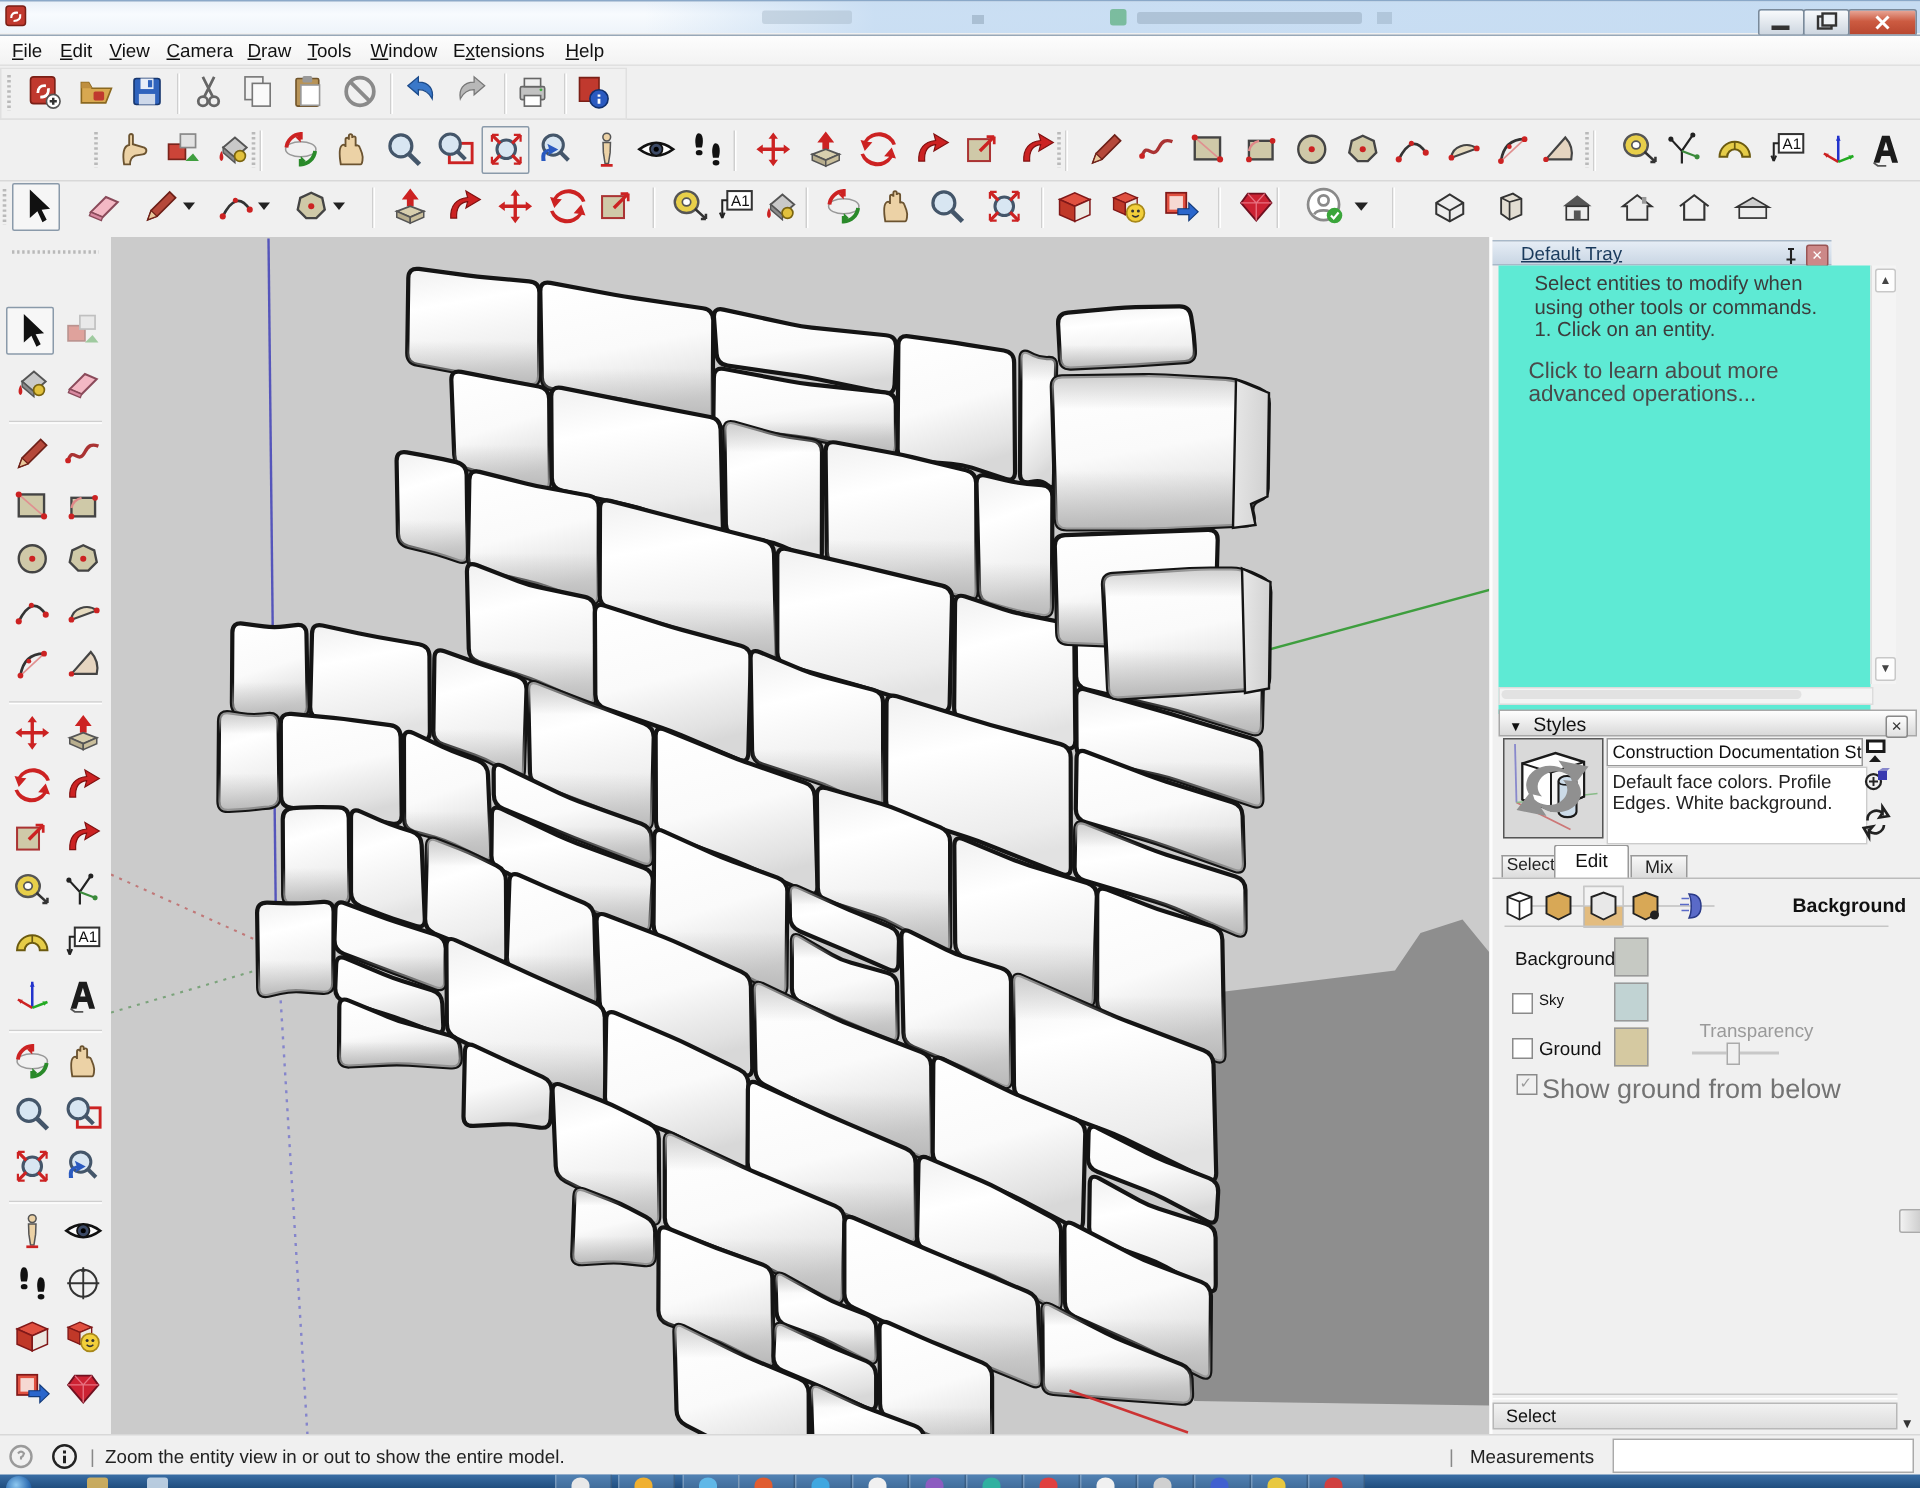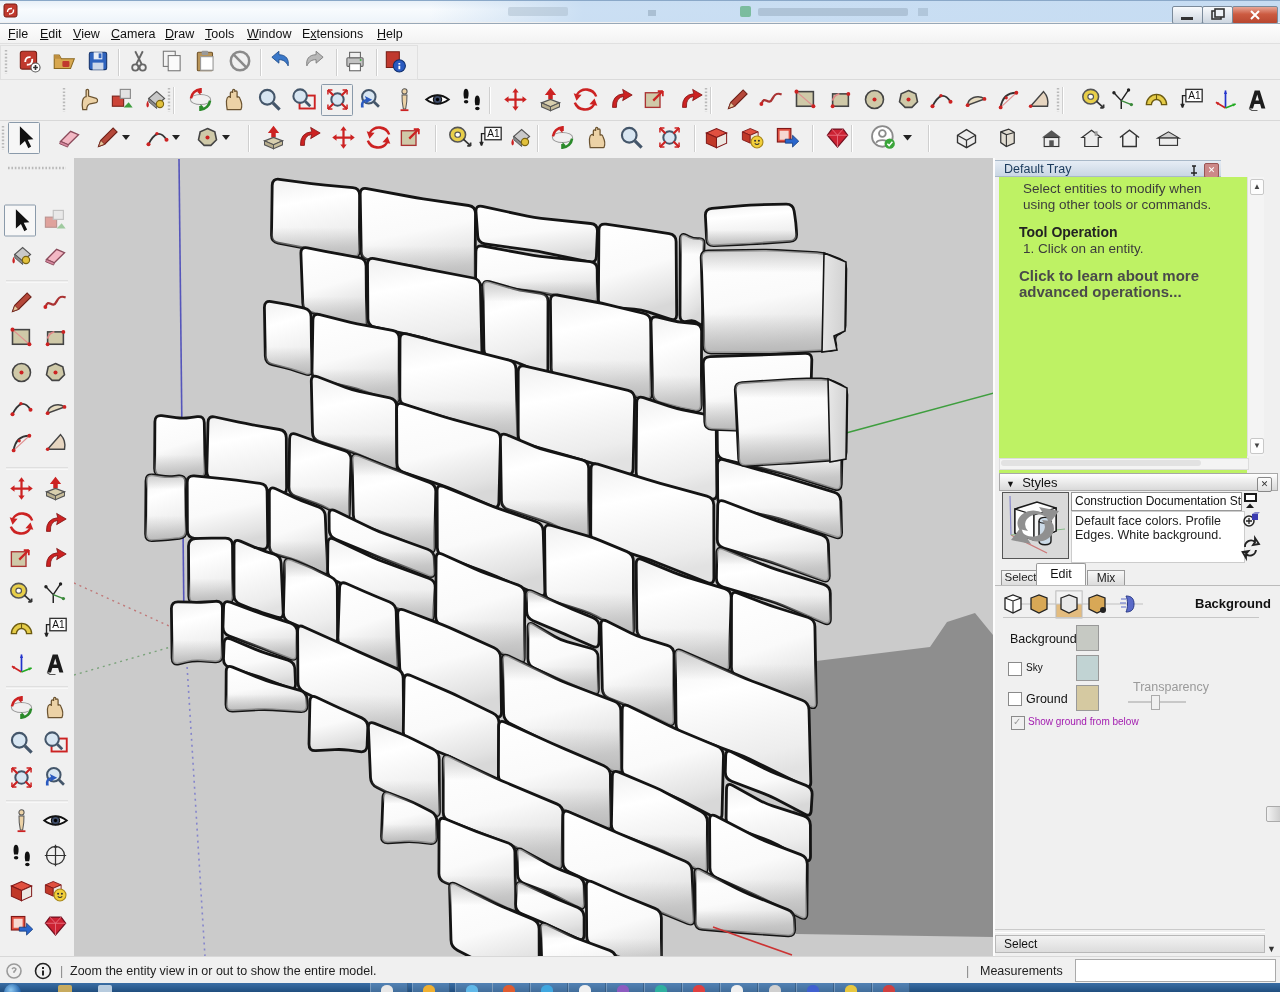--- a/index.html
+++ b/index.html
@@ -5,22 +5,22 @@
 #titlebar { position:absolute; left:0; top:0; width:1280px; height:21px; background:linear-gradient(180deg,#e8f0f8 0%,#f8fbfe 40%,#eef4fa 100%); border-top:1px solid #8aa8c8; }
 #titleblue { position:absolute; left:430px; top:0; width:850px; height:21px; background:linear-gradient(90deg, rgba(200,222,244,0) 0%, rgba(198,220,242,0.9) 18%, #c6dcf2 100%); }
 #titletext { position:absolute; left:22px; top:4px; font-size:12.5px; color:#111; }
 #menubar { position:absolute; left:0; top:22px; width:1280px; height:20px; background:linear-gradient(#fdfdfd,#f2f2f2); border-top:1px solid #98a8b8; font-size:12.5px; color:#111; }
 #menubar span.m { position:absolute; top:3px; }
 u.ul { text-decoration:underline; }
 #toolbarbg { position:absolute; left:0; top:42px; width:1280px; height:115px; background:#f0f0f0; border-top:1px solid #e0e0e0; }
 #viewport { position:absolute; left:74px; top:157px; width:919px; height:798px; background:#cbcbcb; overflow:hidden; }
 #lefttbbg { position:absolute; left:0; top:157px; width:74px; height:798px; background:#f0f0f0; border-right:1px solid #d0d0d0; }
 #tray { position:absolute; left:993px; top:157px; width:287px; height:798px; background:#f0f0f0; border-left:2px solid #fdfdfd; font-size:13px; }
-.trayhdr { position:absolute; left:0; top:2px; width:226px; height:17px; background:linear-gradient(#e6edf5,#c9d6e4); border:1px solid #a8b8c8; border-left:none; border-right:none; color:#1a3a5c; font-size:12.5px; padding-left:9px; line-height:16px; box-sizing:border-box; }
-#instr { position:absolute; left:4px; top:19px; width:248px; height:299px; background:#bef264; font-size:13.5px; line-height:15.5px; }
+.trayhdr { position:absolute; left:0; top:2px; width:226px; height:17px; background:linear-gradient(#e6edf5,#c9d6e4); border:1px solid #a8b8c8; border-left:none; border-right:none; color:#1a3a5c; font-size:12.5px; padding-left:19px; line-height:16px; box-sizing:border-box;text-decoration:underline; }
+#instr { position:absolute; left:4px; top:19px; width:248px; height:299px; background:#5eead4; font-size:13.5px; line-height:15.5px; }
 .xbtn { position:absolute; width:13px; height:13px; background:linear-gradient(#fdfdfd,#e0e0e0); border:1px solid #888; border-radius:2px; text-align:center; }
 .xbtn span { font-size:9px; line-height:13px; color:#333; display:block; }
 .sechdr { position:absolute; left:4px; width:279px; height:18px; background:linear-gradient(#fefefe,#d9d9d9); border:1px solid #a8a8a8; color:#111; font-size:13px; padding-left:6px; line-height:17px; box-sizing:border-box; }
 .swatch { position:absolute; width:21px; height:24px; border:1px solid #999; }
 .cb { position:absolute; width:12px; height:12px; background:#fff; border:1px solid #8a8a8a; }
 #statusbar { position:absolute; left:0; top:955px; width:1280px; height:27px; background:#f0f0f0; border-top:1px solid #d8d8d8; font-size:12.5px; color:#222; }
 #taskbar { position:absolute; left:0; top:982px; width:1280px; height:10px; background:linear-gradient(#3a6ea5,#1d4a7a); overflow:hidden; }
 #measure { position:absolute; left:1075px; top:2px; width:199px; height:21px; background:#fff; border:1px solid #aaa; }
 .winbtn { position:absolute; top:5px; width:29px; height:16px; background:linear-gradient(#f8fafc,#cdd6e0); border:1px solid #7a8a9a; border-radius:2px; }
 </style></head><body>
@@ -896,23 +896,22 @@
 </svg>
     </div>
     <div id="tray">
       <div class="trayhdr">Default Tray<svg width="14" height="14" style="position:absolute;right:20px;top:3px">
           <path d="M7 2 L7 9 M4 9 L10 9 M7 9 L7 12 M5 2 L9 2" stroke="#222" stroke-width="1.4" fill="none"></path>
         </svg><div class="xbtn" style="right:2px;top:2px;background:#c88;border-color:#955">
           <span style="color:#fff">✕</span>
         </div></div>
       <div id="instr">
         <div style="padding:4px 0 0 24px;color:#3c3c3c;white-space:nowrap">Select entities to modify when<br>using other tools or commands.</div>
-        <div style="padding:13px 6px 0 20px;font-weight:bold;color:#222;font-size:14px">Tool Operation</div>
         <div style="padding:0 6px 0 24px;color:#3c3c3c">1. Click on an entity.</div>
-        <div style="padding:12px 0 0 20px;font-weight:bold;color:#4a4a4a;font-size:15px;white-space:nowrap">Click to learn about more<br>advanced operations...</div>
+        <div style="padding:12px 0 0 20px;font-weight:normal;color:#4a4a4a;font-size:15px;white-space:nowrap">Click to learn about more<br>advanced operations...</div>
       </div>
       <div style="position:absolute;left:252px;top:19px;width:16px;height:279px;background:#f4f4f4;border-left:1px solid #e0e0e0">
         <div style="position:absolute;top:2px;left:2px;width:12px;height:14px;background:#fdfdfd;border:1px solid #c8c8c8;border-radius:2px;text-align:center;font-size:8px;color:#444;line-height:14px">▲</div>
         <div style="position:absolute;bottom:2px;left:2px;width:12px;height:14px;background:#fdfdfd;border:1px solid #c8c8c8;border-radius:2px;text-align:center;font-size:8px;color:#444;line-height:14px">▼</div>
       </div>
       <div style="position:absolute;left:4px;top:300px;width:248px;height:10px;background:#f4f4f4;border:1px solid #dcdcdc">
         <div style="position:absolute;left:1px;top:1px;width:200px;height:6px;background:#e2e2e2;border-radius:3px"></div>
       </div>
       <div class="sechdr" style="top:315px"><span style="font-size:9px">▼</span>&nbsp; Styles<div class="xbtn" style="right:5px;top:3px">
           <span>✕</span>
@@ -970,21 +969,21 @@
       <div class="swatch" style="left:81px;top:497px;background:#c1d3d3"></div>
       <div class="cb" style="left:13px;top:534px"></div>
       <div style="position:absolute;left:31px;top:534px;font-size:12.5px;color:#111">Ground</div>
       <div class="swatch" style="left:81px;top:527px;background:#d5c9a1"></div>
       <div style="position:absolute;left:138px;top:522px;font-size:12.5px;color:#9a9a9a">Transparency</div>
       <div style="position:absolute;left:133px;top:543px;width:58px;height:2px;background:#c8c8c8"></div>
       <div style="position:absolute;left:156px;top:537px;width:7px;height:13px;background:#f0f0f0;border:1px solid #aaa"></div>
       <div class="cb" style="left:16px;top:558px;background:#f0f0f0">
         <span style="color:#9a9a9a;font-size:10px;position:absolute;left:1px;top:-1px">✓</span>
       </div>
-      <div style="position:absolute;left:33px;top:558px;font-size:10px;color:#a21caf">Show ground from below</div>
+      <div style="position:absolute;left:33px;top:558px;font-size:18px;color:#737373">Show ground from below</div>
       <div style="position:absolute;left:0;top:771px;width:270px;height:2px;border-top:1px solid #cacaca;border-bottom:1px solid #fff"></div>
       <div style="position:absolute;left:0;top:777px;width:270px;height:18px;background:linear-gradient(#f2f2f2,#dcdcdc);border:1px solid #b8b8b8;font-size:12px;color:#111;padding-left:8px;line-height:17px;box-sizing:border-box">Select</div>
       <div style="position:absolute;left:271px;top:648px;width:14px;height:14px;background:linear-gradient(90deg,#f2f2f2,#ccc);border:1px solid #aaa;border-radius:2px"></div>
       <div style="position:absolute;left:272px;top:786px;font-size:9px;color:#333">▼</div>
     </div>
     <div id="statusbar">
       <svg width="60" height="24" style="position:absolute;left:0;top:3px">
         <circle cx="14" cy="11" r="7" fill="none" stroke="#9a9a9a" stroke-width="1.6"></circle>
         <path d="M12 9 Q14 6.5 16 9 Q15.5 11 14 11.5 L14 13" stroke="#9a9a9a" stroke-width="1.4" fill="none"></path>
         <circle cx="43" cy="11" r="7.5" fill="none" stroke="#222" stroke-width="1.6"></circle>

